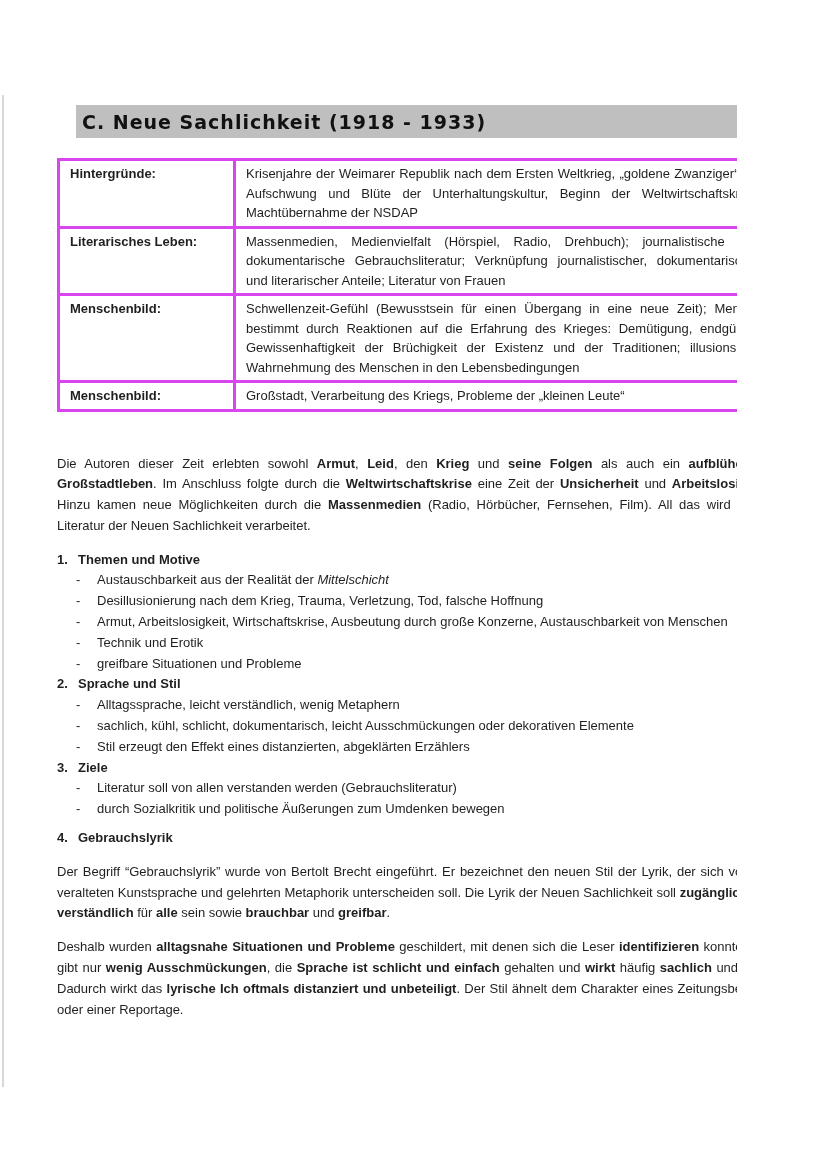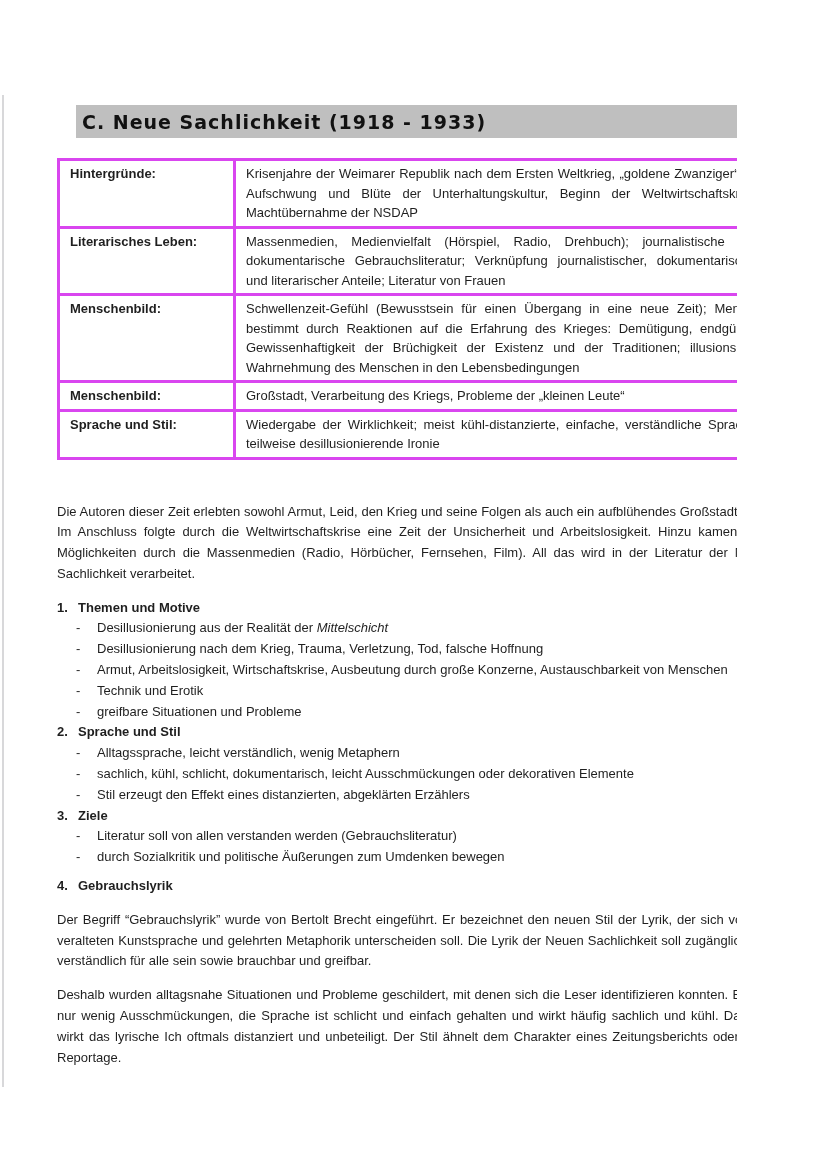--- a/index.html
+++ b/index.html
@@ -32,21 +32,21 @@
   .intro{margin-top:42px;}
   .sections{margin-top:13px;font-size:13px;line-height:1.6;}
   .section-heading{display:flex;font-weight:bold;}
   .section-number{width:21px;flex:0 0 21px;}
   .list-item{display:flex;}
   .dash{flex:0 0 21px;margin-left:19px;color:#2a2a2a;}
   .item-text{flex:1;}
   .section-gebrauchslyrik{margin-top:8px;}
   .gebrauch-para-1{}
   .gebrauch-para-2{margin-top:8px;}
-  b{font-weight:normal;}
+  b{font-weight:bold;}
   i{font-style:italic;}
 </style>
 </head>
 <body>
 
 <div class="canvas">
 
   <div class="page-edge left"></div>
   <div class="page-edge right"></div>
 
@@ -67,39 +67,35 @@
           <td class="row-value">Massenmedien, Medienvielfalt (Hörspiel, Radio, Drehbuch); journalistische und dokumentarische Gebrauchsliteratur; Verknüpfung journalistischer, dokumentarischer und literarischer Anteile; Literatur von Frauen</td>
         </tr>
         <tr>
           <td class="row-label">Menschenbild:</td>
           <td class="row-value">Schwellenzeit-Gefühl (Bewusstsein für einen Übergang in eine neue Zeit); Mensch bestimmt durch Reaktionen auf die Erfahrung des Krieges: Demütigung, endgültige Gewissenhaftigkeit der Brüchigkeit der Existenz und der Traditionen; illusionslose Wahrnehmung des Menschen in den Lebensbedingungen</td>
         </tr>
         <tr>
           <td class="row-label">Menschenbild:</td>
           <td class="row-value">Großstadt, Verarbeitung des Kriegs, Probleme der „kleinen Leute“</td>
         </tr>
-        <tr>
-          <td class="row-label">Sprache und Stil:</td>
-          <td class="row-value">Wiedergabe der Wirklichkeit; meist kühl-distanzierte, einfache, verständliche Sprache; teilweise desillusionierende Ironie</td>
-        </tr>
       </tbody>
     </table>
 
     <p class="para intro"><span>Die Autoren dieser Zeit erlebten sowohl </span><b>Armut</b><span>, </span><b>Leid</b><span>, den </span><b>Krieg</b><span> und </span><b>seine Folgen</b><span> als auch ein </span><b>aufblühendes Großstadtleben</b><span>. Im Anschluss folgte durch die </span><b>Weltwirtschaftskrise</b><span> eine Zeit der </span><b>Unsicherheit</b><span> und </span><b>Arbeitslosigkeit</b><span>. Hinzu kamen neue Möglichkeiten durch die </span><b>Massenmedien</b><span> (Radio, Hörbücher, Fernsehen, Film). All das wird in der Literatur der Neuen Sachlichkeit verarbeitet.</span></p>
 
     <div class="sections">
 
       <div class="section">
         <div class="section-heading">
           <span class="section-number">1.</span>
           <span class="section-title">Themen und Motive</span>
         </div>
         <div class="list-item">
           <span class="dash">-</span>
-          <span class="item-text"><span>Desillusionierung aus der Realität der </span><i>Mittelschicht</i></span>
+          <span class="item-text"><span>Austauschbarkeit aus der Realität der </span><i>Mittelschicht</i></span>
         </div>
         <div class="list-item">
           <span class="dash">-</span>
           <span class="item-text">Desillusionierung nach dem Krieg, Trauma, Verletzung, Tod, falsche Hoffnung</span>
         </div>
         <div class="list-item">
           <span class="dash">-</span>
           <span class="item-text">Armut, Arbeitslosigkeit, Wirtschaftskrise, Ausbeutung durch große Konzerne, Austauschbarkeit von Menschen</span>
         </div>
         <div class="list-item">

